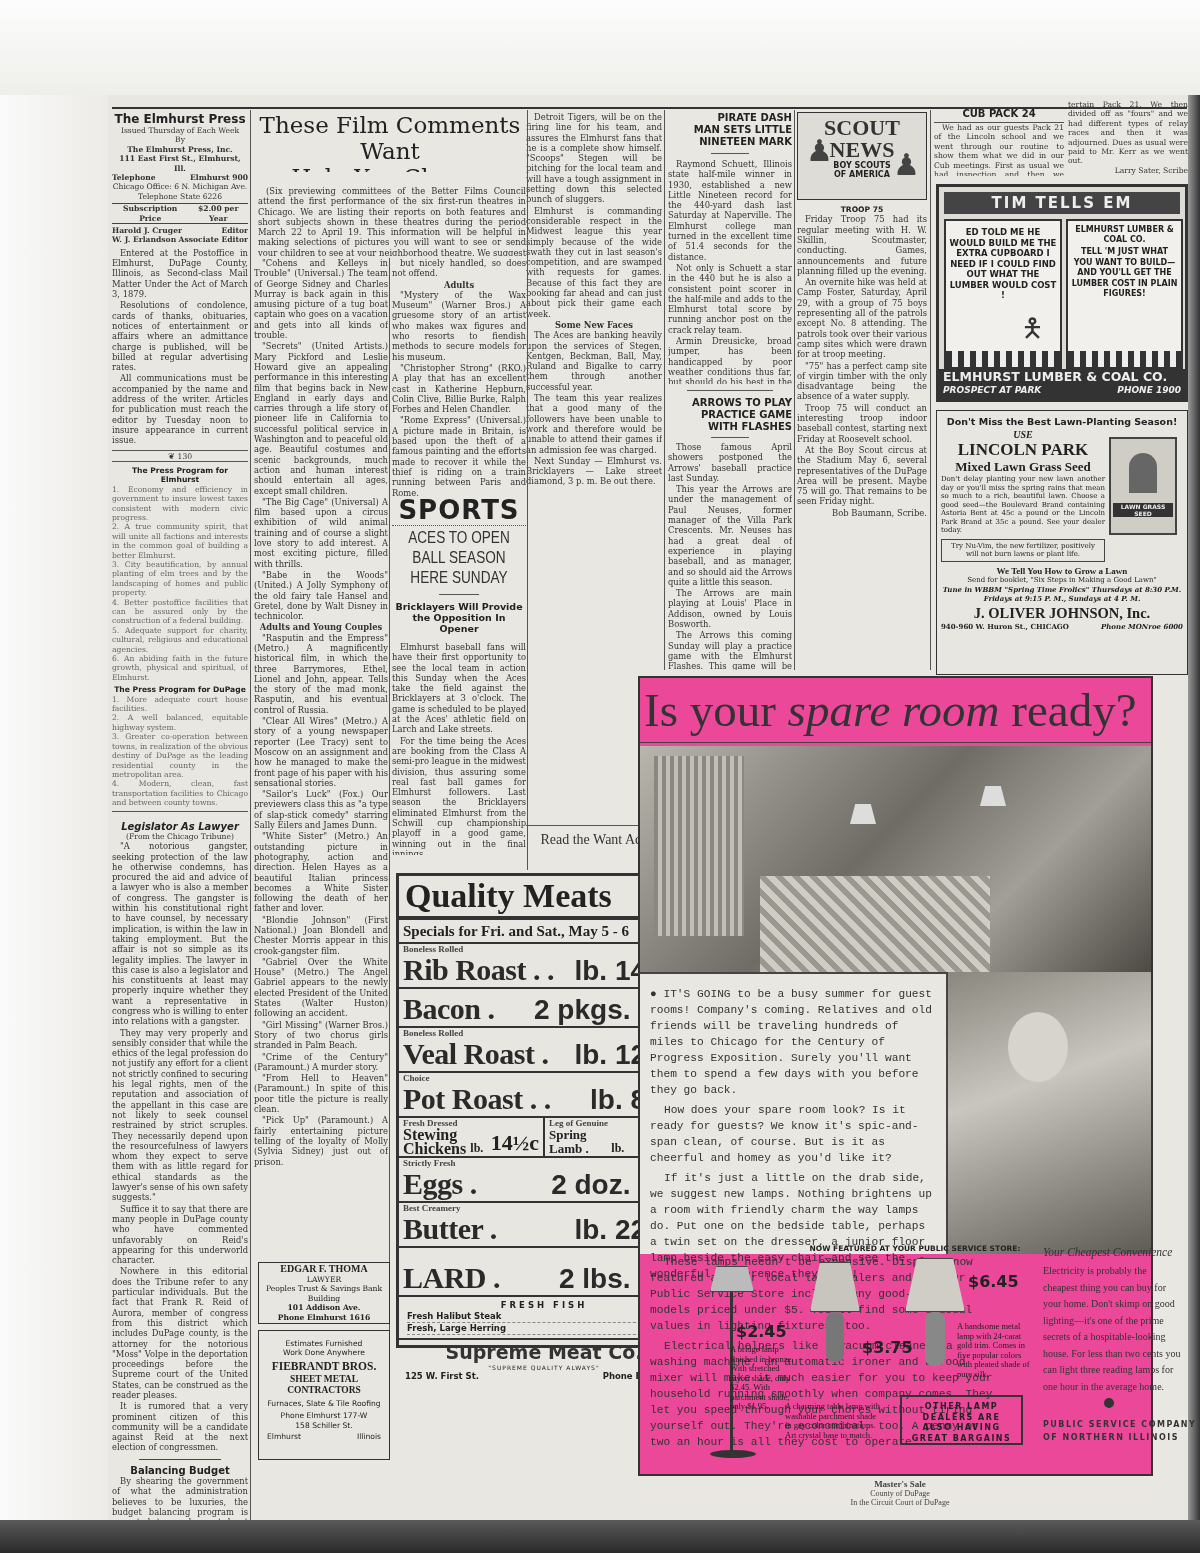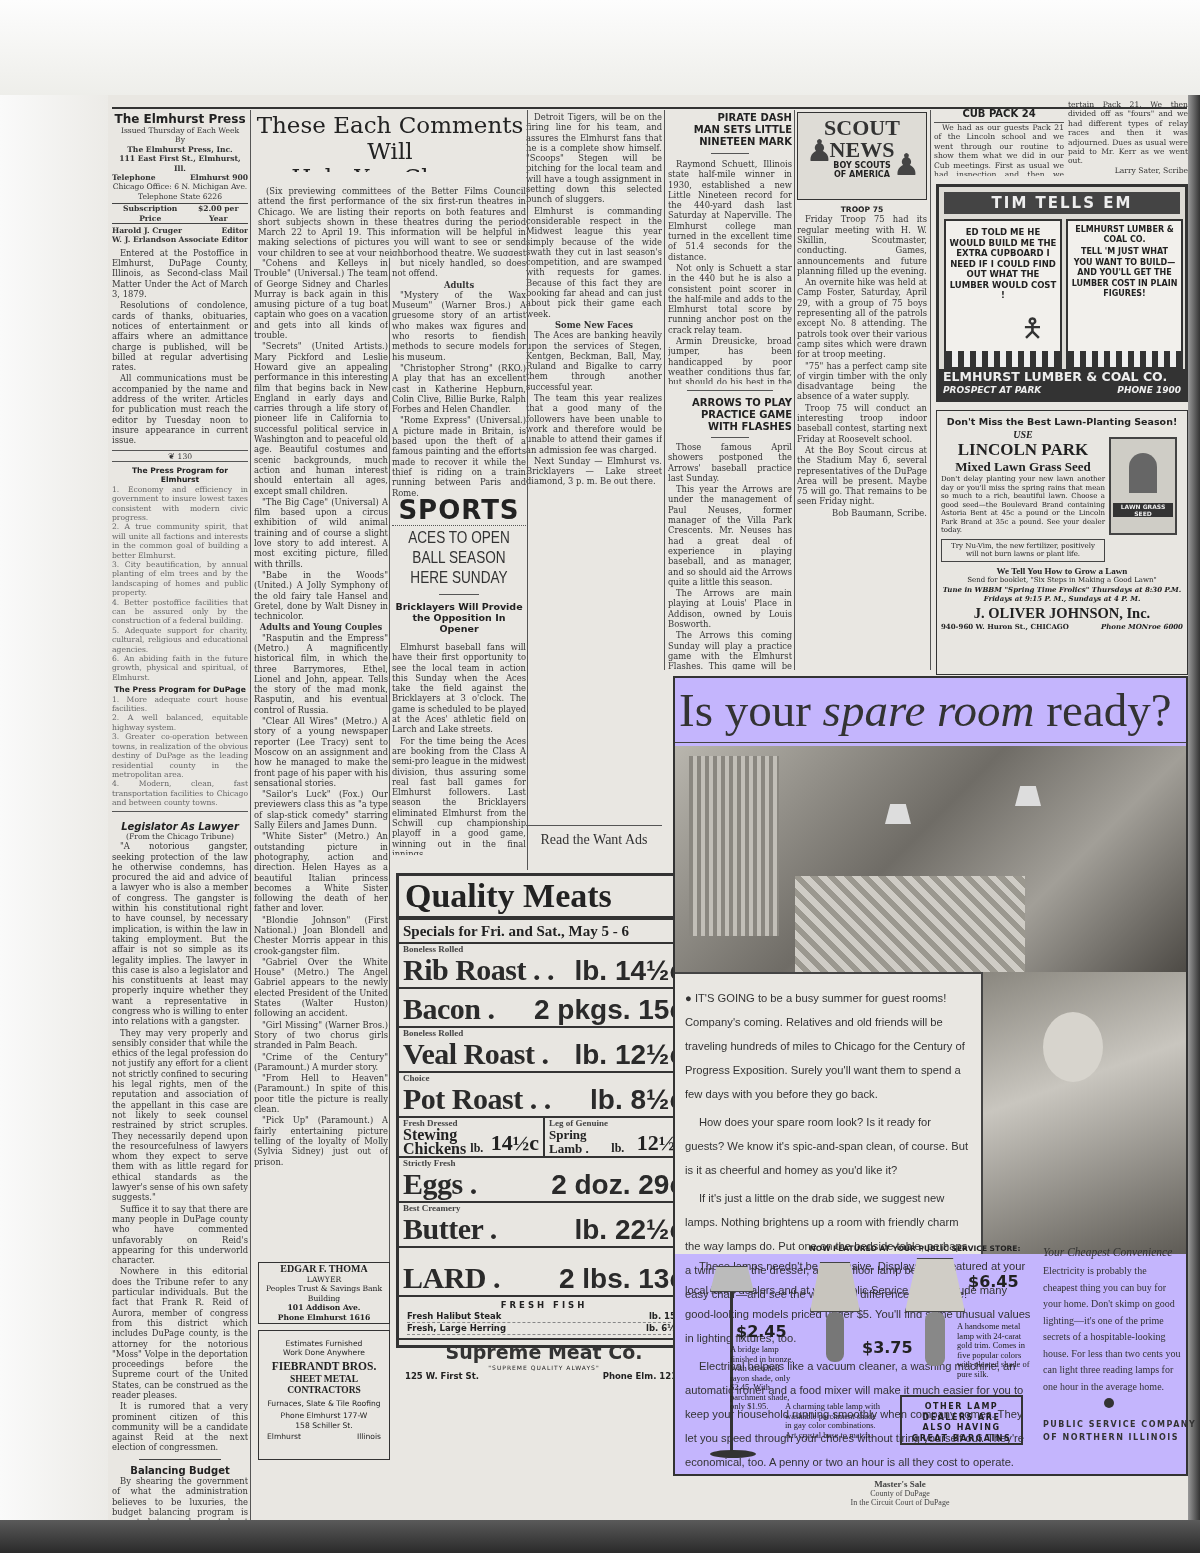--- a/index.html
+++ b/index.html
@@ -16,21 +16,21 @@
   .hd { font-family: "DejaVu Sans", sans-serif; font-weight: bold; text-align: center; color: #222; }
   .center { text-align: center; }
   .bold { font-weight: bold; text-align: center; }
   .sm { font-size: 7.6px; line-height: 9.4px; }
   .box { position: absolute; border: 2px solid #333; background: #e8e6e1; }
   .headline-big { font-family: "DejaVu Serif", serif; font-size: 23px; line-height: 26px; text-align: center; color: #222; }
   .meat-row { display: flex; justify-content: space-between; align-items: baseline; border-bottom: 2px solid #333; padding: 0 4px; }
   .meat-name { font-family: "Liberation Serif", serif; font-weight: bold; font-size: 30px; line-height: 32px; color: #2a2a2a; letter-spacing: -0.5px; }
   .meat-price { font-family: Liberation Sans, sans-serif; font-weight: bold; font-size: 28px; line-height: 32px; color: #2a2a2a; }
   .meat-sub { font-family: "Liberation Serif", serif; font-size: 9px; font-weight: bold; color: #444; padding-left: 4px; }
-  .ad-copy { font-family: Liberation Sans, sans-serif; font-size: 11.2px; line-height: 24px; color: #333; }
+  .ad-copy { font-family: Liberation Mono, monospace; font-size: 11.2px; line-height: 16px; color: #333; }
   .cartoon-panel { position: absolute; border: 2px solid #333; background: #f2f0ec; }
   .bubble { font-family: "DejaVu Sans", sans-serif; font-weight: bold; font-size: 11px; line-height: 13px; text-align: center; color: #222; }
   .lamp-price { font-family: "DejaVu Sans", sans-serif; font-weight: bold; font-size: 16px; color: #222; position: absolute; }
   .lamp-desc { font-family: "Liberation Serif", serif; font-size: 8.5px; line-height: 9.5px; color: #222; position: absolute; }
 </style>
 </head>
 <body>
 
 <div class="page">
   <div class="scan-top"></div>
@@ -93,21 +93,21 @@
     <div class="p">Nowhere in this editorial does the Tribune refer to any particular individuals. But the fact that Frank R. Reid of Aurora, member of congress from this district which includes DuPage county, is the attorney for the notorious "Moss" Volpe in the deportation proceedings before the Supreme court of the United States, can be construed as the reader pleases.</div>
     <div class="p">It is rumored that a very prominent citizen of this community will be a candidate against Reid at the next election of congressmen.</div>
     <div style="border-top:1px solid #444; width:60%; margin:6px auto;"></div>
     <div class="hd" style="font-size:10px;">Balancing Budget</div>
     <div class="p">By shearing the government of what the administration believes to be luxuries, the budget balancing program is expected to produce at least $350,000,000 in economies during the 1934 fiscal year, in addition to the $670,000,000 cut already made.</div>
 
   </div>
   <div class="rule-v" style="left:250px; top:110px; height:1410px;"></div>
 
   <div class="col" style="left:254px; top:112px; width:272px; height:60px;">
-    <div class="headline-big">These Each Comments Will</div>
+    <div class="headline-big">These Film Comments Want</div>
     <div class="headline-big">Help You Choose Pictures</div>
 
   </div>
   <div class="col" style="left:258px; top:186px; width:268px; height:70px;">
     <div class="p">(Six previewing committees of the Better Films Council attend the first performance of the six first-run theatres in Chicago. We are listing their reports on both features and short subjects shown in these theatres during the period March 22 to April 19. This information will be helpful in making selections of pictures you will want to see or send your children to see at your neighborhood theatre. We suggest that you mention the family pictures to the theatre manager as suitable for him to book on Friday for his Family Night showing.)</div>
   </div>
   <div class="col" style="left:254px; top:258px; width:134px; height:1080px;">
     <div class="p">"Cohens and Kelleys in Trouble" (Universal.) The team of George Sidney and Charles Murray is back again in this amusing picture of a tug boat captain who goes on a vacation and gets into all kinds of trouble.</div>
     <div class="p">"Secrets" (United Artists.) Mary Pickford and Leslie Howard give an appealing performance in this interesting film that begins back in New England in early days and carries through a life story of pioneer life in California to successful political service in Washington and to peaceful old age. Beautiful costumes and scenic backgrounds, much action and human interest should entertain all ages, except small children.</div>
     <div class="p">"The Big Cage" (Universal) A film based upon a circus exhibition of wild animal training and of course a slight love story to add interest. A most exciting picture, filled with thrills.</div>
@@ -368,21 +368,21 @@
     <div class="center sm" style="font-size:7px;">Send for booklet, "Six Steps in Making a Good Lawn"</div>
     <div class="center sm" style="font-size:7px; font-style:italic; font-weight:bold;">Tune in WBBM "Spring Time Frolics" Thursdays at 8:30 P.M.</div>
     <div class="center sm" style="font-size:7px; font-style:italic; font-weight:bold;">Fridays at 9:15 P. M., Sundays at 4 P. M.</div>
     <div class="hd" style="font-family:'Liberation Serif',serif; font-size:14.5px; line-height:18px; white-space:nowrap;">J. OLIVER JOHNSON, Inc.</div>
     <div class="sm bold" style="display:flex; justify-content:space-between; padding:0 4px; font-size:7px;">
         <span>940-960 W. Huron St., CHICAGO</span>
         <span style="font-style:italic;">Phone MONroe 6000</span>
       </div>
   </div>
 
-  <div class="box" style="left:673px; top:676px; width:515px; height:800px; border-width:2px; background:#c4b5fd;">
+  <div class="box" style="left:638px; top:676px; width:515px; height:800px; border-width:2px; background:#ec4899;">
     <div style="font-family:'Liberation Serif',serif; font-size:47px; line-height:64px; padding-left:4px; color:#333; white-space:nowrap; border-bottom:1px solid #444;"><span>Is your </span><i>spare room</i><span> ready?</span></div>
     <div style="position:absolute; left:0; top:68px; width:511px; height:226px; background:linear-gradient(135deg,#b9b6ae,#6f6c66 45%,#a29f98 70%,#4d4a45);">
       <div style="position:absolute; left:14px; top:10px; width:90px; height:180px; background:repeating-linear-gradient(90deg,#8a8780 0 4px,#c2bfb8 4px 8px);"></div>
       <div style="position:absolute; left:120px; top:130px; width:230px; height:96px; background:repeating-linear-gradient(45deg,#cfccc5 0 6px,#9b988f 6px 12px);"></div>
       <div style="position:absolute; left:210px; top:58px; width:26px; height:20px; background:#ddd; clip-path:polygon(20% 0,80% 0,100% 100%,0 100%);"></div>
       <div style="position:absolute; left:340px; top:40px; width:26px; height:20px; background:#ddd; clip-path:polygon(20% 0,80% 0,100% 100%,0 100%);"></div>
     </div>
     <div style="position:absolute; left:0; top:294px; width:308px; height:282px; background:#e9e7e2; padding:12px 10px; border-right:2px solid #444; border-top:2px solid #444;" class="ad-copy">
       <p style="margin-bottom:4px;"><span>●</span> <span>IT'S GOING to be a busy summer for guest rooms! Company's coming. Relatives and old friends will be traveling hundreds of miles to Chicago for the Century of Progress Exposition. Surely you'll want them to spend a few days with you before they go back.</span></p>
       <p style="text-indent:14px; margin-bottom:4px;">How does your spare room look? Is it ready for guests? We know it's spic-and-span clean, of course. But is it as cheerful and homey as you'd like it?</p>

